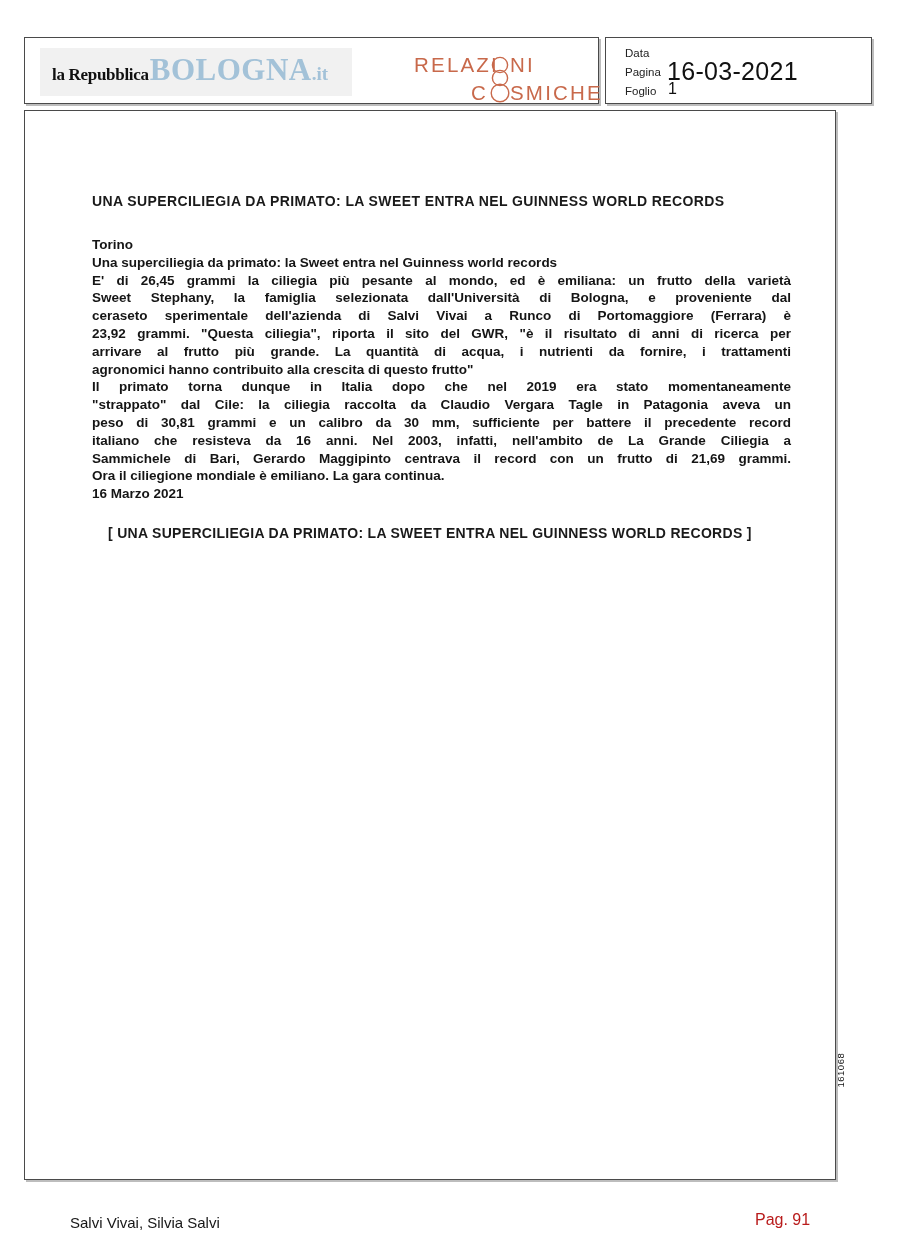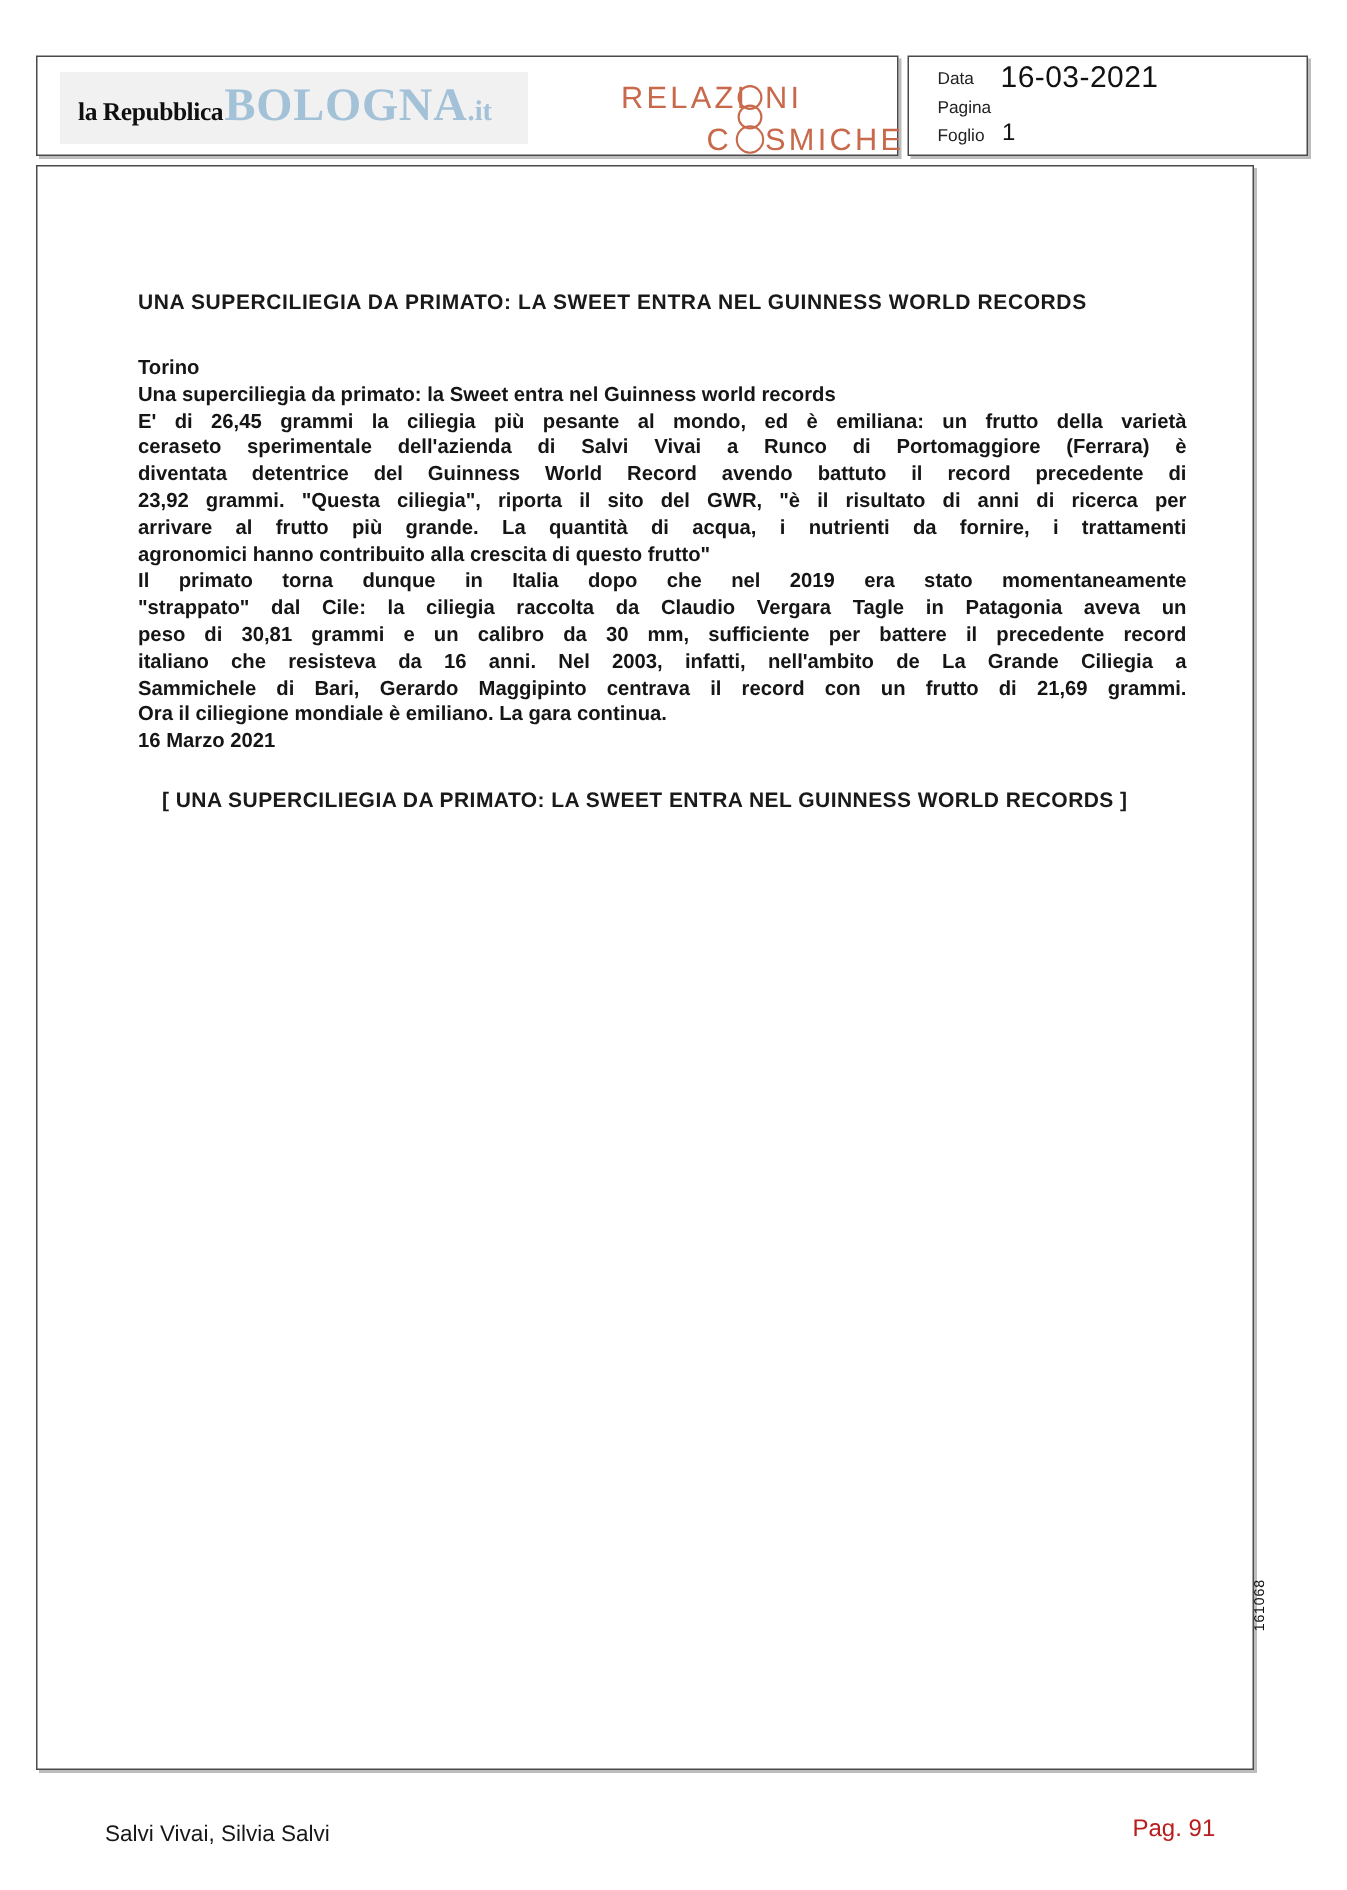--- a/index.html
+++ b/index.html
@@ -28,21 +28,21 @@
   }
   .masthead .tld {
     font-family:"Liberation Serif", serif; font-weight:bold; font-size:19px; color:#a3c2d8;
     vertical-align:baseline;
   }
   .agency { position:absolute; left:388px; top:13px; }
   
   .meta-box { left:605px; top:37px; width:267px; height:67px; }
   .m-label { position:absolute; left:19px; font-size:11.5px; color:#222; }
   .m-label.l1 { top:9px; } .m-label.l2 { top:28px; } .m-label.l3 { top:47px; }
-  .m-value-date { position:absolute; left:61px; top:3px; font-size:20px; color:#111; letter-spacing:0.3px; }
+  .m-value-date { position:absolute; left:61px; top:19px; font-size:25px; color:#111; letter-spacing:0.3px; }
   .m-value-pagina { position:absolute; left:61px; top:28px; font-size:13px; color:#111; }
   .m-value-foglio { position:absolute; left:62px; top:42px; font-size:16px; color:#111; }
   
   .main-box { left:24px; top:110px; width:812px; height:1070px; }
   .article { padding:81px 44px 0 67px; }
   .headline {
     font-size:14px; font-weight:bold; letter-spacing:0.4px; line-height:18px;
     margin-bottom:26px; white-space:nowrap;
   }
   .line {
@@ -107,22 +107,22 @@
     <span class="m-label l3">Foglio</span>
     <span class="m-value-foglio">1</span>
   </div>
 
   <div class="box main-box">
     <div class="article">
       <div class="headline">UNA SUPERCILIEGIA DA PRIMATO: LA SWEET ENTRA NEL GUINNESS WORLD RECORDS</div>
       <div class="line left">Torino</div>
       <div class="line left">Una superciliegia da primato: la Sweet entra nel Guinness world records</div>
       <div class="line">E' di 26,45 grammi la ciliegia più pesante al mondo, ed è emiliana: un frutto della varietà</div>
+      <div class="line">Sweet Stephany, la famiglia selezionata dall'Università di Bologna, e proveniente dal</div>
       <div class="line">ceraseto sperimentale dell'azienda di Salvi Vivai a Runco di Portomaggiore (Ferrara) è</div>
-      <div class="line">diventata detentrice del Guinness World Record avendo battuto il record precedente di</div>
       <div class="line">23,92 grammi. "Questa ciliegia", riporta il sito del GWR, "è il risultato di anni di ricerca per</div>
       <div class="line">arrivare al frutto più grande. La quantità di acqua, i nutrienti da fornire, i trattamenti</div>
       <div class="line left">agronomici hanno contribuito alla crescita di questo frutto"</div>
       <div class="line">Il primato torna dunque in Italia dopo che nel 2019 era stato momentaneamente</div>
       <div class="line">"strappato" dal Cile: la ciliegia raccolta da Claudio Vergara Tagle in Patagonia aveva un</div>
       <div class="line">peso di 30,81 grammi e un calibro da 30 mm, sufficiente per battere il precedente record</div>
       <div class="line">italiano che resisteva da 16 anni. Nel 2003, infatti, nell'ambito de La Grande Ciliegia a</div>
       <div class="line">Sammichele di Bari, Gerardo Maggipinto centrava il record con un frutto di 21,69 grammi.</div>
       <div class="line left">Ora il ciliegione mondiale è emiliano. La gara continua.</div>
       <div class="line left">16 Marzo 2021</div>

